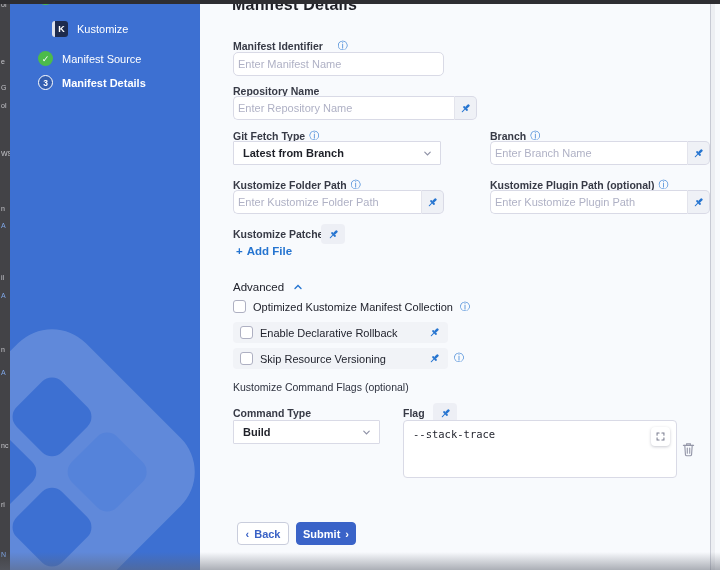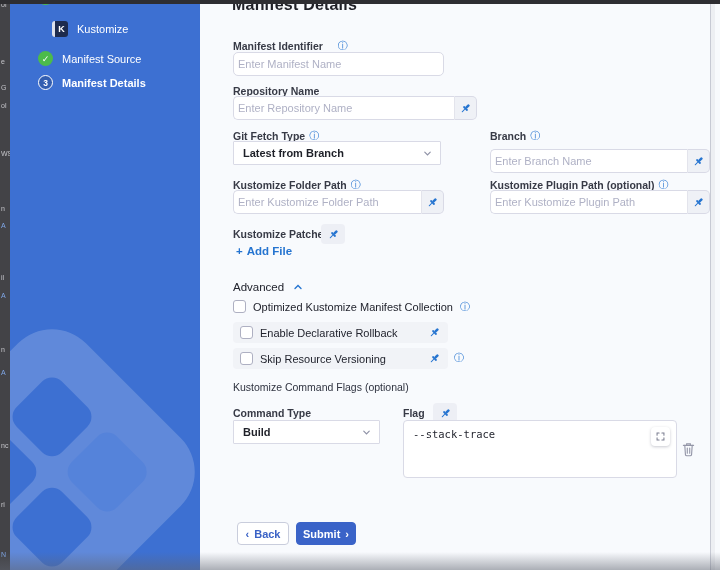--- a/index.html
+++ b/index.html
@@ -157,21 +157,21 @@
       <span class="val">Latest from Branch</span>
       <svg width="11" height="11" viewBox="0 0 16 16">
         <path d="M4 6 l4 4 4-4" stroke="#8F92A6" stroke-width="1.7" fill="none" stroke-linecap="round"></path>
         </svg>
     </div>
 
     <div class="f-label" style="left:290px; top:130px;">
       <span>Branch</span>
       <span class="info">ⓘ</span>
     </div>
-    <div class="inp-group" style="left:290px; top:149px; width:220px;">
+    <div class="inp-group" style="left:290px; top:141px; width:220px;">
       <input class="inp has-pin" placeholder="Enter Branch Name" style="">
       <span class="pin-btn">
         <svg width="13" height="13" viewBox="0 0 16 16">
             <use href="#pin-g"></use>
           </svg>
       </span>
     </div>
 
     <div class="f-label" style="left:33px; top:179px;">
       <span>Kustomize Folder Path</span>

